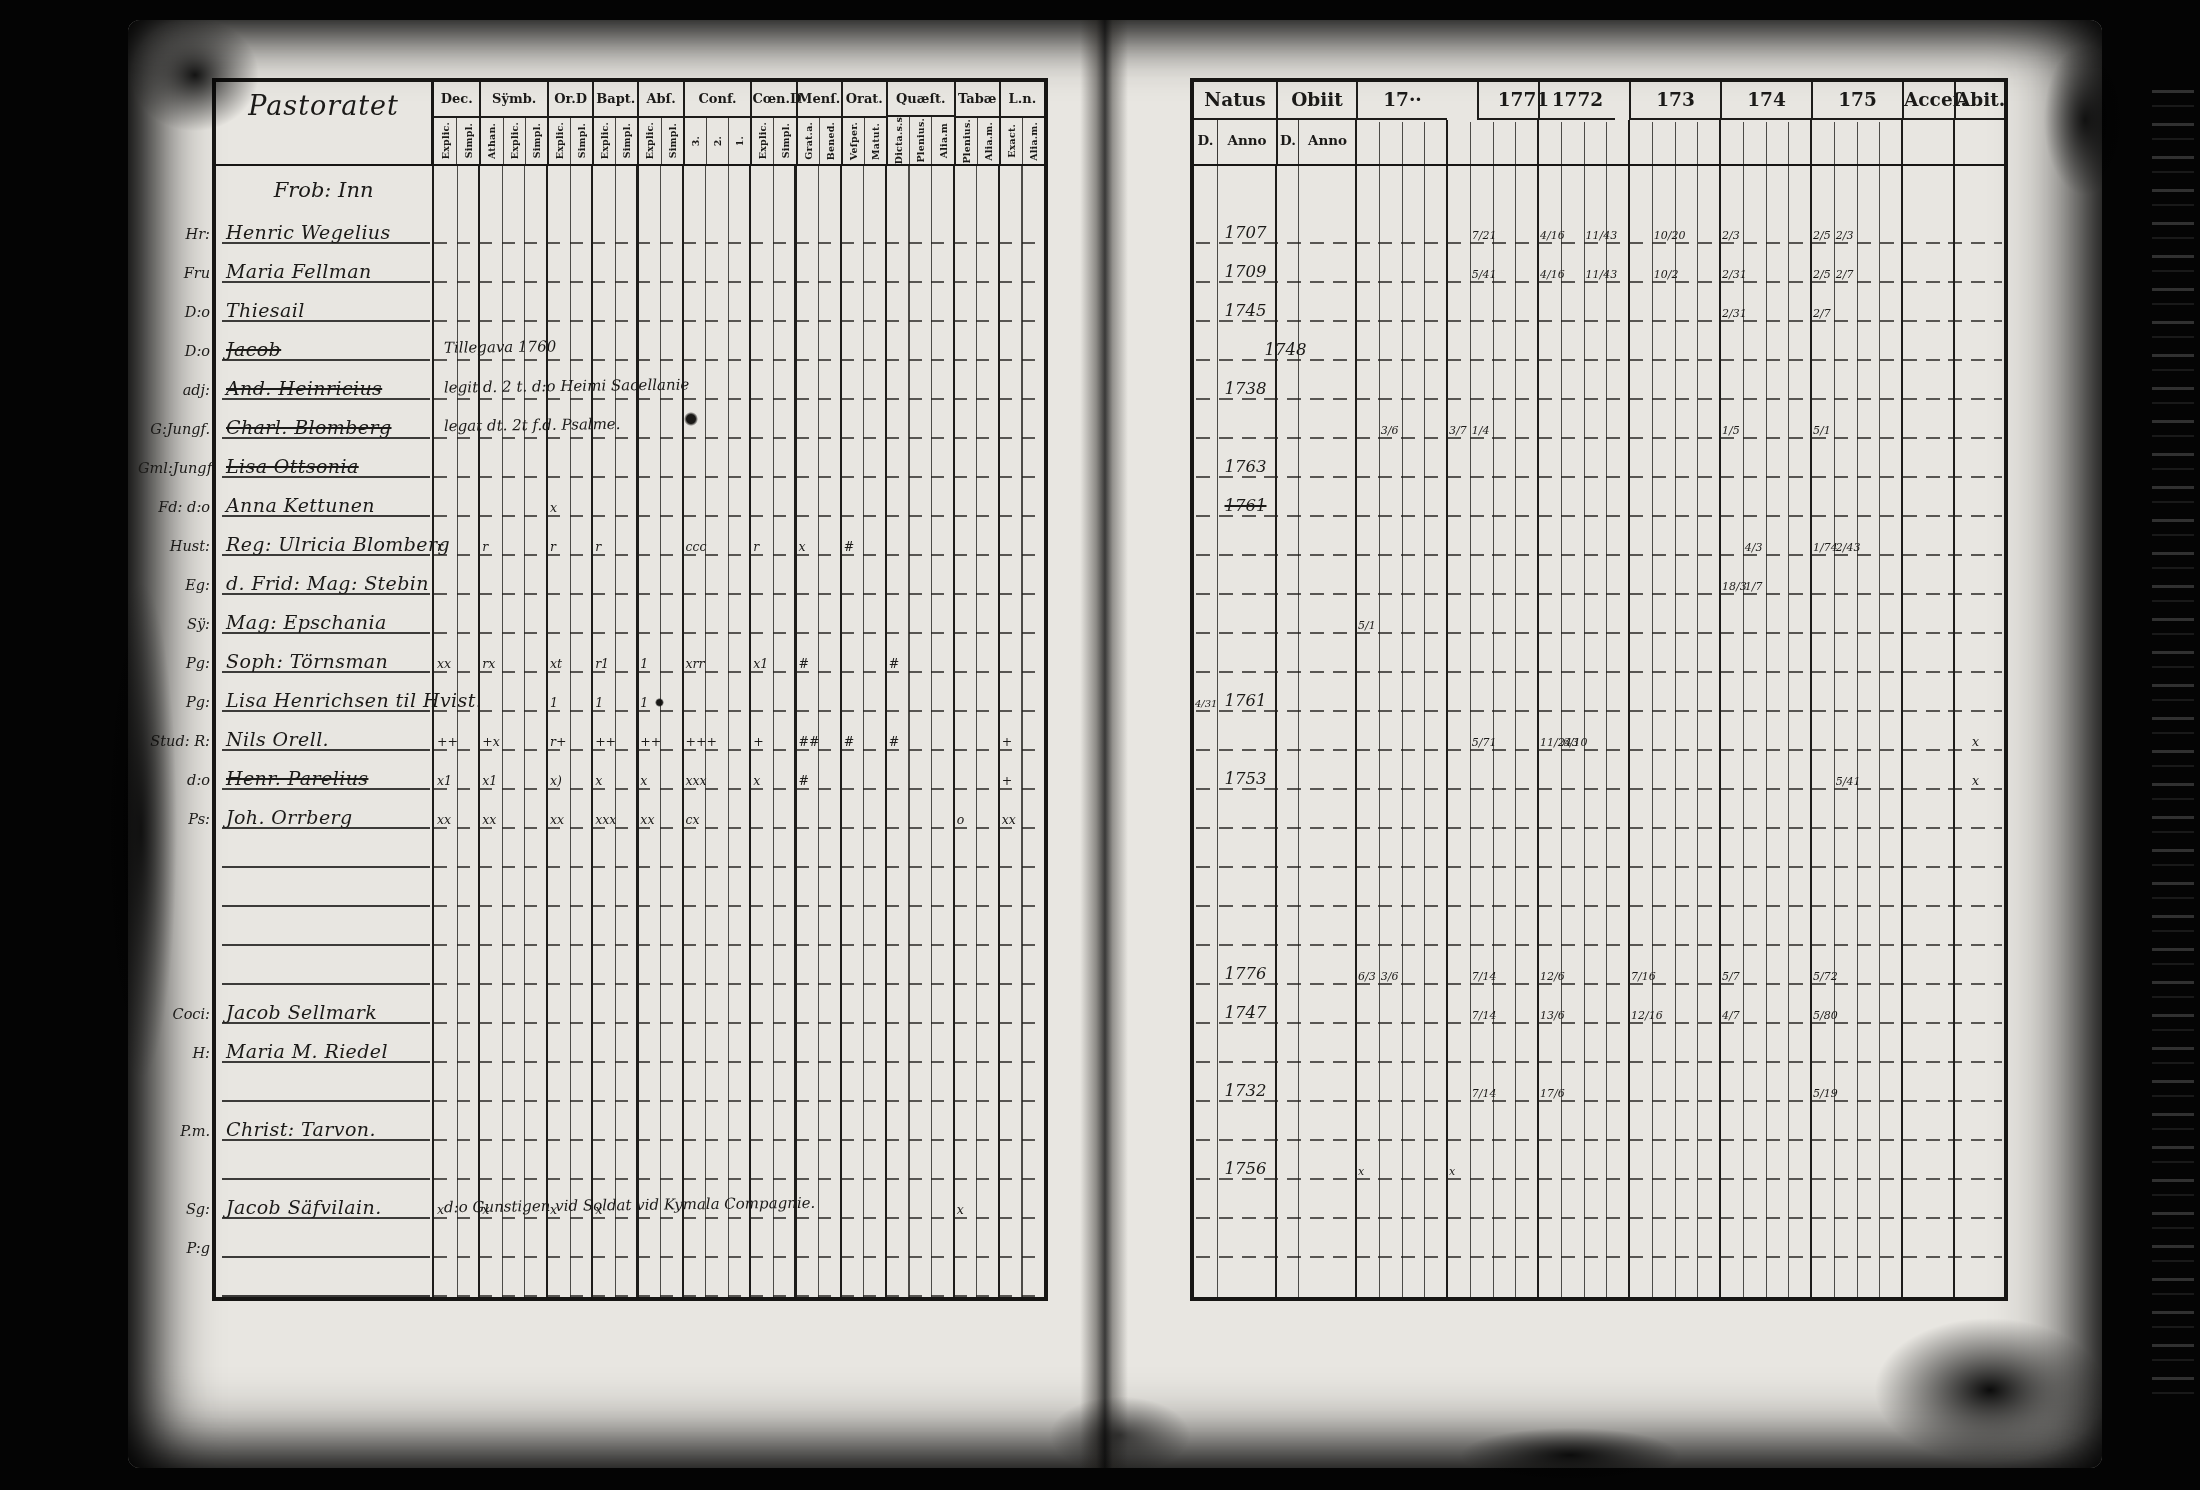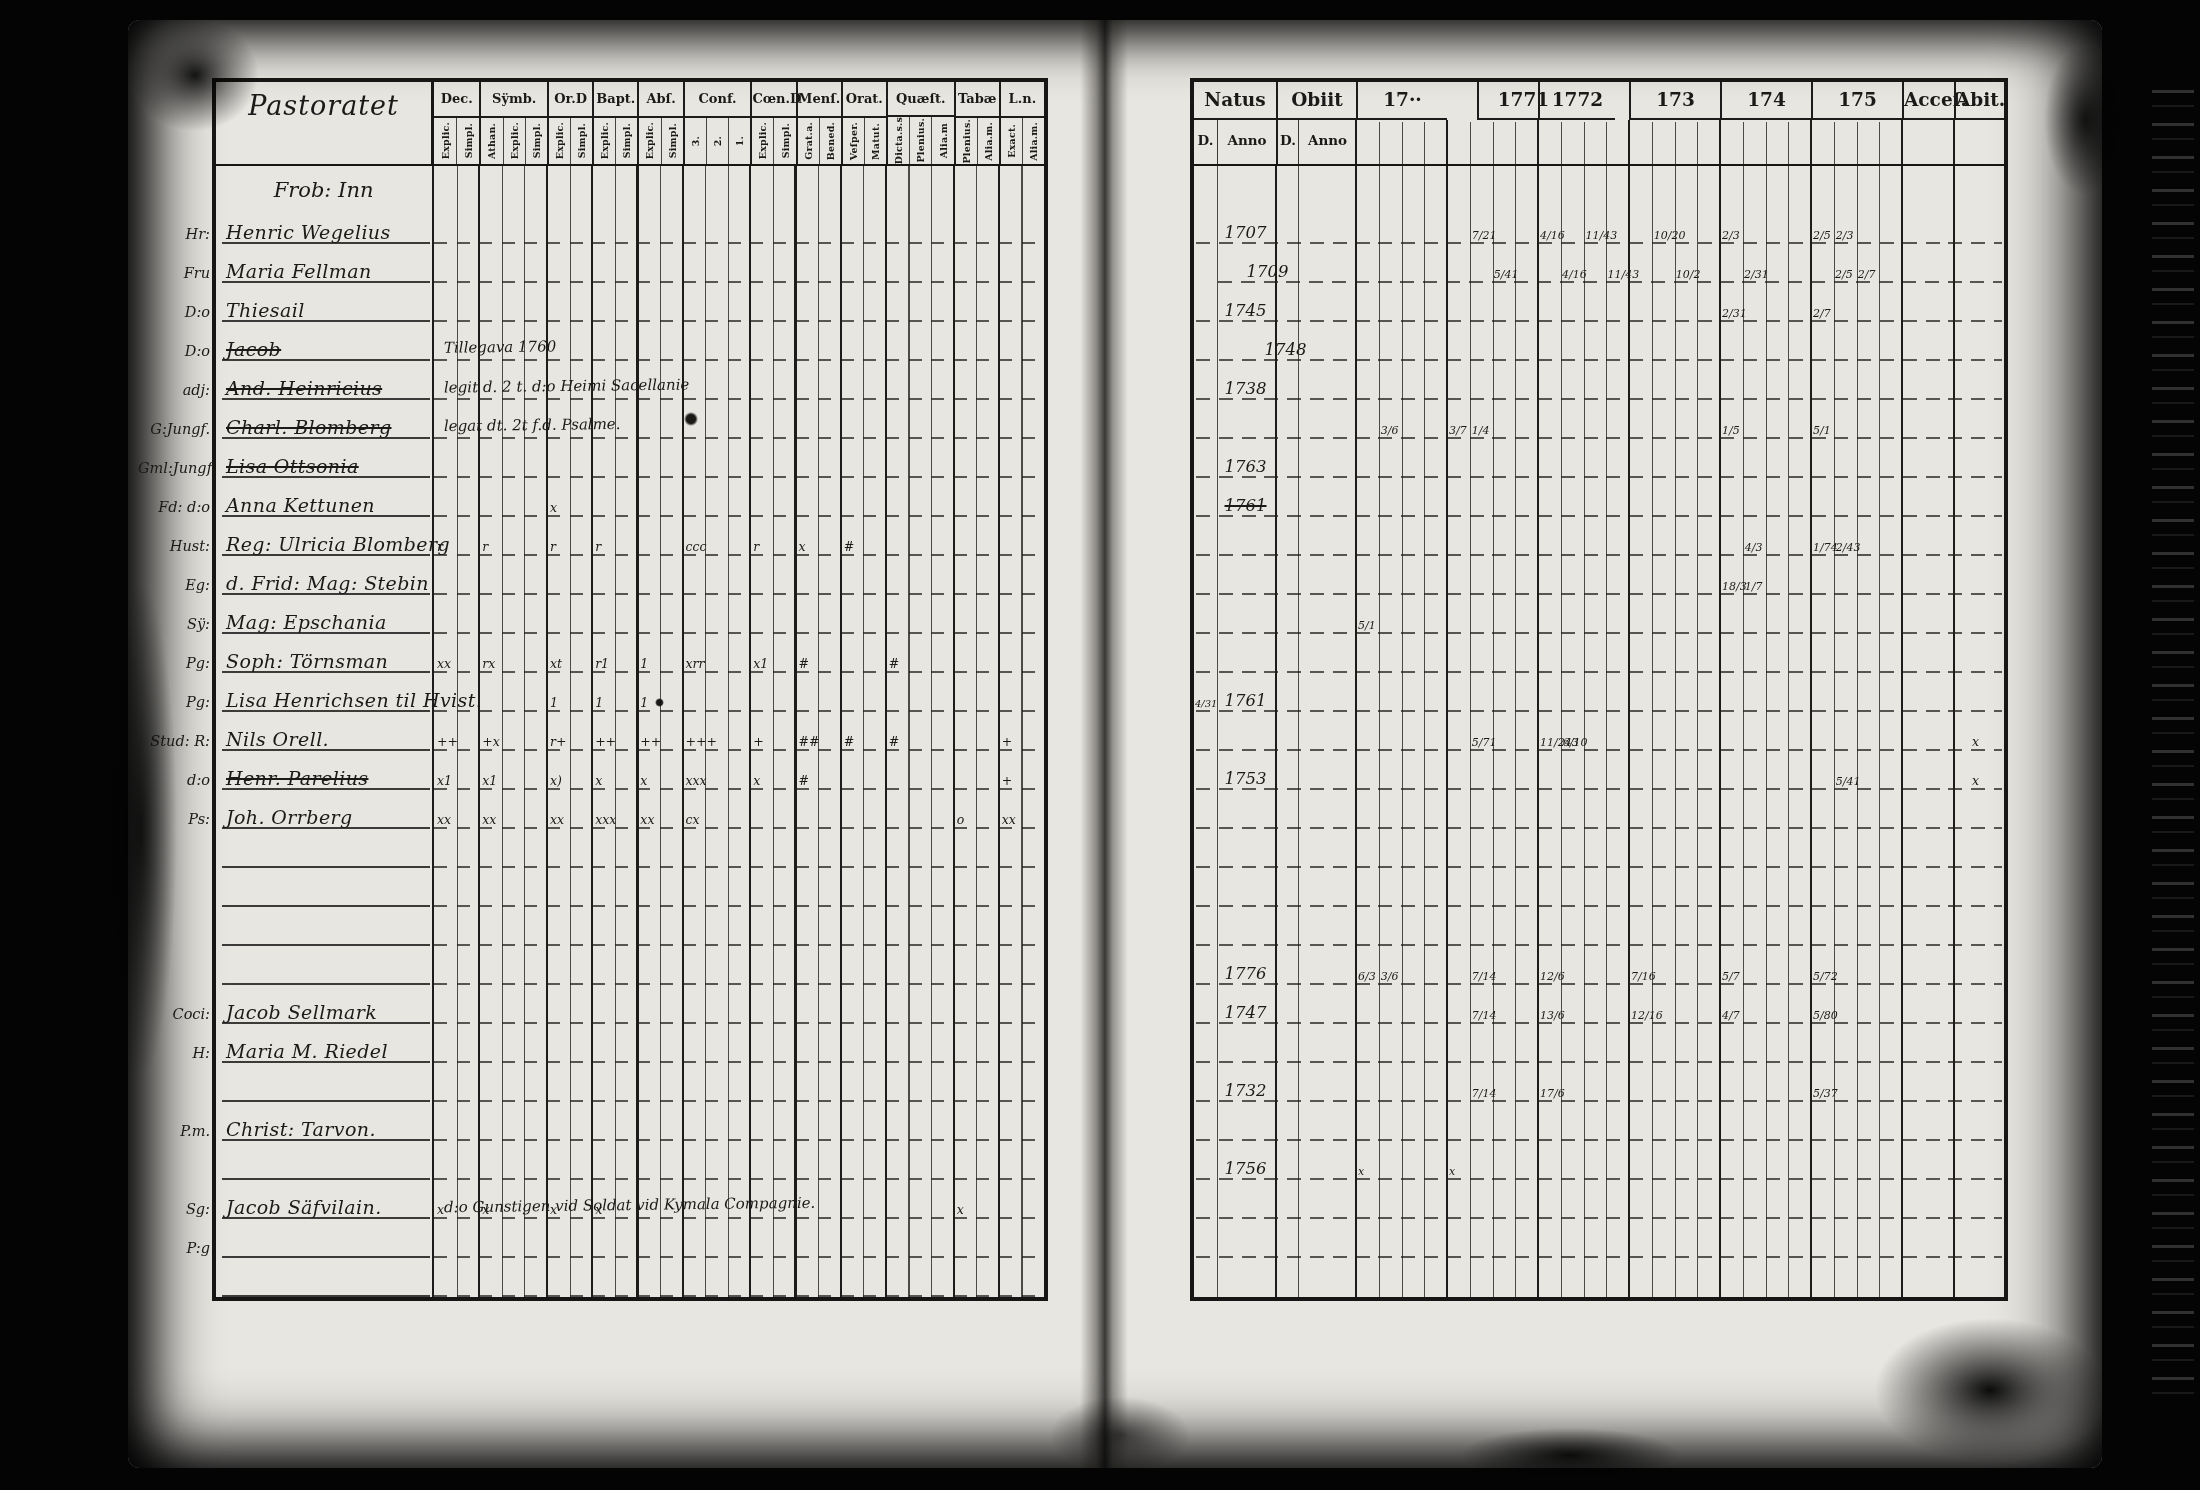--- a/index.html
+++ b/index.html
@@ -535,21 +535,21 @@
           <div class="rdashes"></div>
           <div class="nat" style="left: 25px; width: 53px;">1707</div>
           <div class="frac" style="left: 277.75px;">7/21</div>
           <div class="frac" style="left: 346px;">4/16</div>
           <div class="frac" style="left: 391.5px;">11/43</div>
           <div class="frac" style="left: 459.75px;">10/20</div>
           <div class="frac" style="left: 528px;">2/3</div>
           <div class="frac" style="left: 619px;">2/5</div>
           <div class="frac" style="left: 641.75px;">2/3</div>
         </div>
-        <div class="row" style="height: 39px; margin-left: 22px;">
+        <div class="row" style="height: 39px;">
           <div class="rdashes"></div>
           <div class="nat" style="left: 25px; width: 53px;">1709</div>
           <div class="frac" style="left: 277.75px;">5/41</div>
           <div class="frac" style="left: 346px;">4/16</div>
           <div class="frac" style="left: 391.5px;">11/43</div>
           <div class="frac" style="left: 459.75px;">10/2</div>
           <div class="frac" style="left: 528px;">2/31</div>
           <div class="frac" style="left: 619px;">2/5</div>
           <div class="frac" style="left: 641.75px;">2/7</div>
         </div>
@@ -652,21 +652,21 @@
           <div class="frac" style="left: 619px;">5/80</div>
         </div>
         <div class="row" style="height: 39px;">
           <div class="rdashes"></div>
         </div>
         <div class="row" style="height: 39px;">
           <div class="rdashes"></div>
           <div class="nat" style="left: 25px; width: 53px;">1732</div>
           <div class="frac" style="left: 277.75px;">7/14</div>
           <div class="frac" style="left: 346px;">17/6</div>
-          <div class="frac" style="left: 619px;">5/37</div>
+          <div class="frac" style="left: 619px;">5/19</div>
         </div>
         <div class="row" style="height: 39px;">
           <div class="rdashes"></div>
         </div>
         <div class="row" style="height: 39px;">
           <div class="rdashes"></div>
           <div class="nat" style="left: 25px; width: 53px;">1756</div>
           <div class="frac" style="left: 164px;">x</div>
           <div class="frac" style="left: 255px;">x</div>
         </div>

